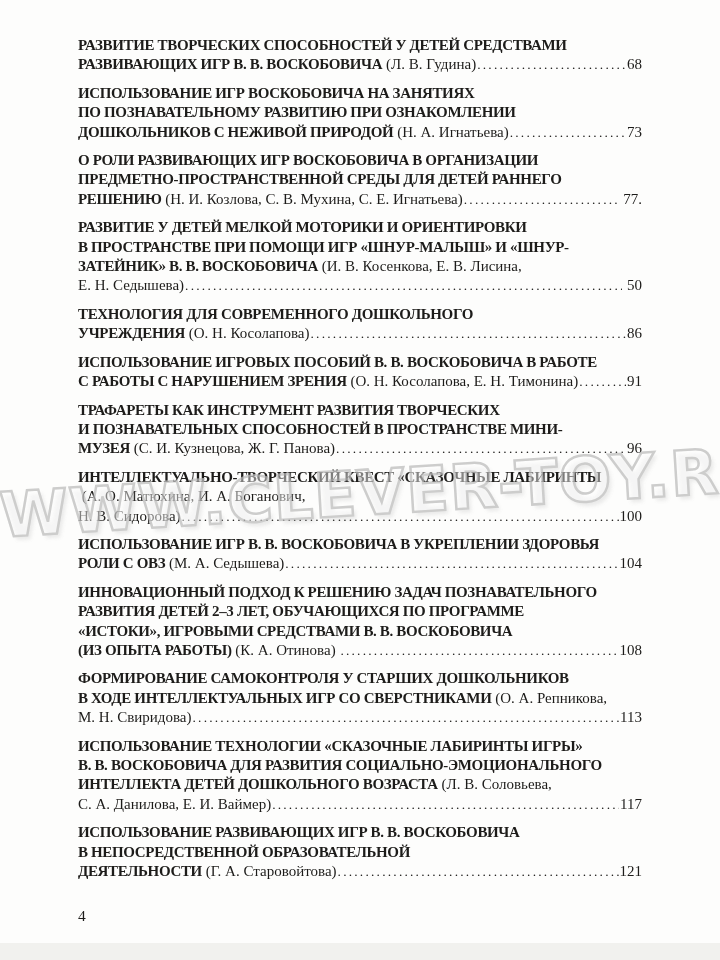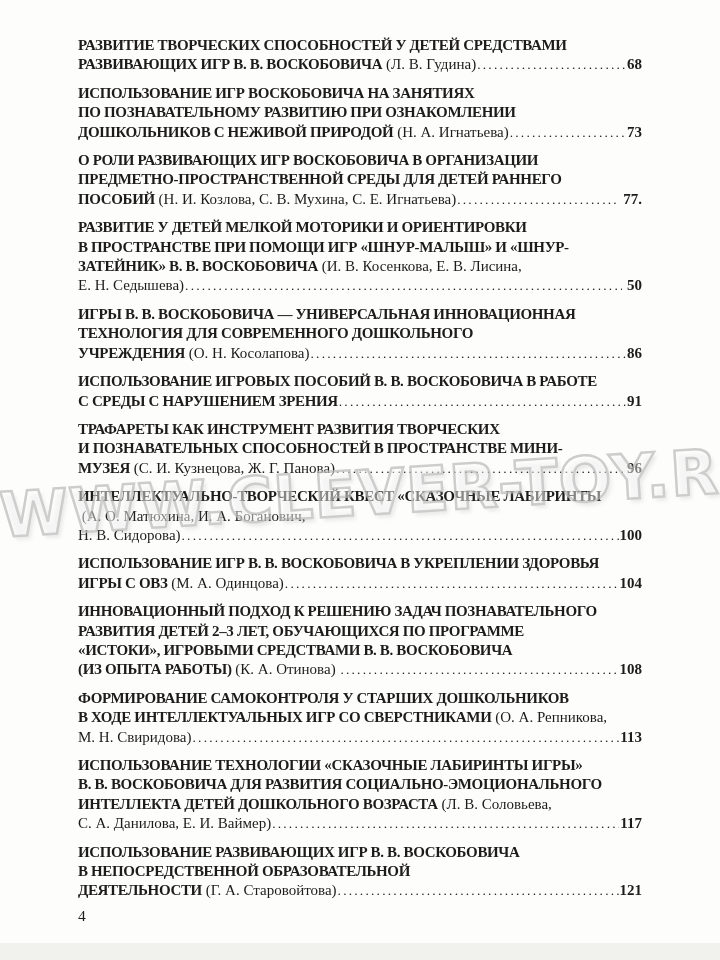--- a/index.html
+++ b/index.html
@@ -17,21 +17,21 @@
   }
   .page{position:absolute;inset:0;}
   .toc{position:absolute;left:78px;top:36px;width:564px;}
   .entry{margin-bottom:9px;}
   .line{
     display:flex;align-items:baseline;
     font-size:15px;line-height:19.4px;
   }
   .t{font-weight:700;letter-spacing:-0.35px;white-space:pre;}
   .a{font-weight:400;white-space:pre;font-family:Liberation Serif, serif;}
-  .pg{font-weight:700;white-space:pre;text-align:center;}
+  .pg{font-weight:400;white-space:pre;text-align:center;}
   .leader{
     flex:1 1 auto;overflow:hidden;white-space:nowrap;
     font-size:13.5px;letter-spacing:2.2px;min-width:8px;
     margin:0 1px;
   }
   .leader::after{
     content:"..........................................................................................................................................";
   }
   .footer{
     position:absolute;left:78px;top:907px;
@@ -85,21 +85,21 @@
         </div>
       </div>
       <div class="entry">
         <div class="line">
           <span class="t">О РОЛИ РАЗВИВАЮЩИХ ИГР ВОСКОБОВИЧА В ОРГАНИЗАЦИИ</span>
         </div>
         <div class="line">
           <span class="t">ПРЕДМЕТНО-ПРОСТРАНСТВЕННОЙ СРЕДЫ ДЛЯ ДЕТЕЙ РАННЕГО</span>
         </div>
         <div class="line">
-          <span class="t">ПОСОБИЙ</span>
+          <span class="t">РЕШЕНИЮ</span>
           <span class="a"> (Н. И. Козлова, С. В. Мухина, С. Е. Игнатьева)</span>
           <span class="leader"></span>
           <span class="pg"> 77.</span>
         </div>
       </div>
       <div class="entry">
         <div class="line">
           <span class="t">РАЗВИТИЕ У ДЕТЕЙ МЕЛКОЙ МОТОРИКИ И ОРИЕНТИРОВКИ</span>
         </div>
         <div class="line">
@@ -110,38 +110,36 @@
           <span class="a"> (И. В. Косенкова, Е. В. Лисина,</span>
         </div>
         <div class="line">
           <span class="a">Е. Н. Седышева)</span>
           <span class="leader"></span>
           <span class="pg"> 50</span>
         </div>
       </div>
       <div class="entry">
         <div class="line">
-          <span class="t">ИГРЫ В. В. ВОСКОБОВИЧА — УНИВЕРСАЛЬНАЯ ИННОВАЦИОННАЯ</span>
-        </div>
-        <div class="line">
           <span class="t">ТЕХНОЛОГИЯ ДЛЯ СОВРЕМЕННОГО ДОШКОЛЬНОГО</span>
         </div>
         <div class="line">
           <span class="t">УЧРЕЖДЕНИЯ</span>
           <span class="a"> (О. Н. Косолапова)</span>
           <span class="leader"></span>
           <span class="pg">86</span>
         </div>
       </div>
       <div class="entry">
         <div class="line">
           <span class="t">ИСПОЛЬЗОВАНИЕ ИГРОВЫХ ПОСОБИЙ В. В. ВОСКОБОВИЧА В РАБОТЕ</span>
         </div>
         <div class="line">
-          <span class="t">С СРЕДЫ С НАРУШЕНИЕМ ЗРЕНИЯ</span>
+          <span class="t">С РАБОТЫ С НАРУШЕНИЕМ ЗРЕНИЯ</span>
+          <span class="a"> (О. Н. Косолапова, Е. Н. Тимонина)</span>
           <span class="leader"></span>
           <span class="pg">91</span>
         </div>
       </div>
       <div class="entry">
         <div class="line">
           <span class="t">ТРАФАРЕТЫ КАК ИНСТРУМЕНТ РАЗВИТИЯ ТВОРЧЕСКИХ</span>
         </div>
         <div class="line">
           <span class="t">И ПОЗНАВАТЕЛЬНЫХ СПОСОБНОСТЕЙ В ПРОСТРАНСТВЕ МИНИ-</span>
@@ -164,22 +162,22 @@
           <span class="a">Н. В. Сидорова)</span>
           <span class="leader"></span>
           <span class="pg">100</span>
         </div>
       </div>
       <div class="entry">
         <div class="line">
           <span class="t">ИСПОЛЬЗОВАНИЕ ИГР В. В. ВОСКОБОВИЧА В УКРЕПЛЕНИИ ЗДОРОВЬЯ</span>
         </div>
         <div class="line">
-          <span class="t">ИГРЫ С ОВЗ</span>
-          <span class="a"> (М. А. Одинцова)</span>
+          <span class="t">РОЛИ С ОВЗ</span>
+          <span class="a"> (М. А. Седышева)</span>
           <span class="leader"></span>
           <span class="pg">104</span>
         </div>
       </div>
       <div class="entry">
         <div class="line">
           <span class="t">ИННОВАЦИОННЫЙ ПОДХОД К РЕШЕНИЮ ЗАДАЧ ПОЗНАВАТЕЛЬНОГО</span>
         </div>
         <div class="line">
           <span class="t">РАЗВИТИЯ ДЕТЕЙ 2–3 ЛЕТ, ОБУЧАЮЩИХСЯ ПО ПРОГРАММЕ</span>

